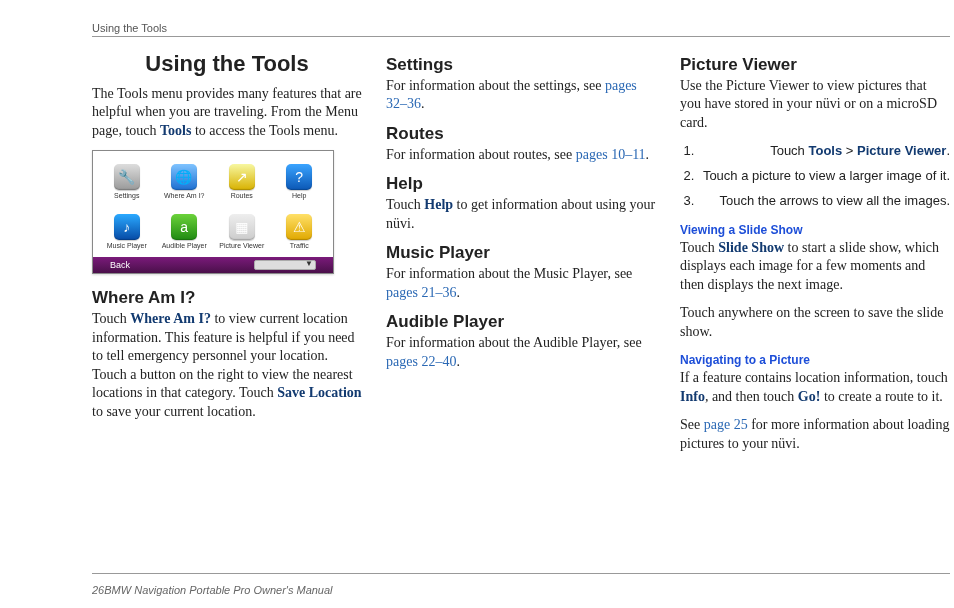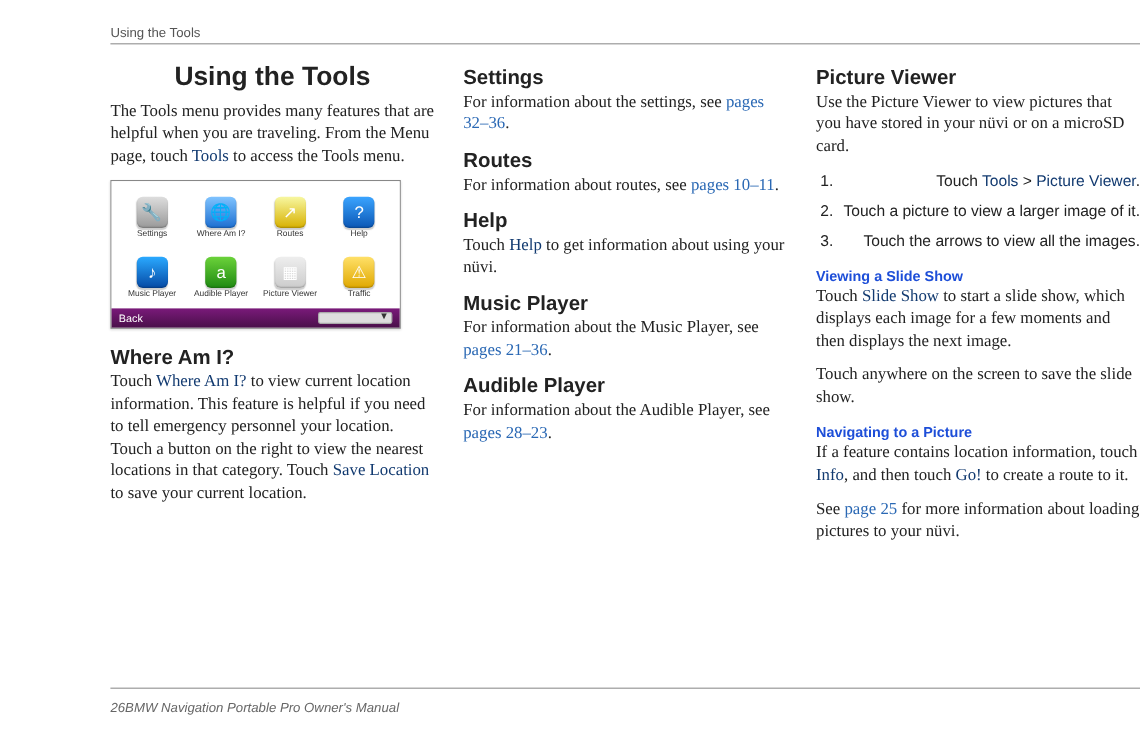--- a/index.html
+++ b/index.html
@@ -79,21 +79,21 @@
     font-size: 12px;
     margin: 12px 0 2px 0;
     color: #1d4ed8;
   }
   p.body {
     font-size: 14px;
     line-height: 1.32;
     margin: 2px 0 10px 0;
     color: #222;
   }
-  .term { font-weight: 400; color: #123a70; }
+  .term { font-weight: 700; color: #123a70; }
   .link { color: #2a68b4; }
   ol.steps {
     font-family: Arial, Helvetica, sans-serif;
     font-size: 13px;
     line-height: 1.45;
     margin: 4px 0 10px 0;
     padding-left: 18px;
     color: #222;
   }
   ol.steps li { margin-bottom: 6px; text-align: right; }
@@ -145,21 +145,21 @@
   .ic-picture { background: linear-gradient(#eee,#ccc); color:#555; }
   .ic-traffic { background: linear-gradient(#ffe068,#e0a800); color:#333; }
   .device .bar {
     display: flex;
     align-items: center;
     justify-content: space-between;
     background: linear-gradient(#7a1a7a,#4a104a);
     color: #fff;
     font-family: Arial, Helvetica, sans-serif;
     font-size: 9px;
-    padding: 3px 6px;
+    padding: 3px 17px;
     text-align: center;
   }
   .bar .scroll {
     width: 60px;
     height: 8px;
     background: #ddd;
     border: 1px solid #aaa;
     border-radius: 2px;
     position: relative;
   }
@@ -251,21 +251,21 @@
         <span>Touch </span><span class="term">Help</span><span> to get information about using your nüvi.</span>
       </p>
 
       <h2 class="sec">Music Player</h2>
       <p class="body">
         <span>For information about the Music Player, see </span><span class="link">pages 21–36</span><span>.</span>
       </p>
 
       <h2 class="sec">Audible Player</h2>
       <p class="body">
-        <span>For information about the Audible Player, see </span><span class="link">pages 28–23</span><span>.</span>
+        <span>For information about the Audible Player, see </span><span class="link">pages 22–40</span><span>.</span>
       </p>
     </div>
 
     <div class="col">
       <h2 class="sec">Picture Viewer</h2>
       <p class="body">Use the Picture Viewer to view pictures that you have stored in your nüvi or on a microSD card.</p>
 
       <ol class="steps">
         <li>
           <span>Touch </span><span class="term">Tools</span><span> &gt; </span><span class="term">Picture Viewer</span><span>.</span>

